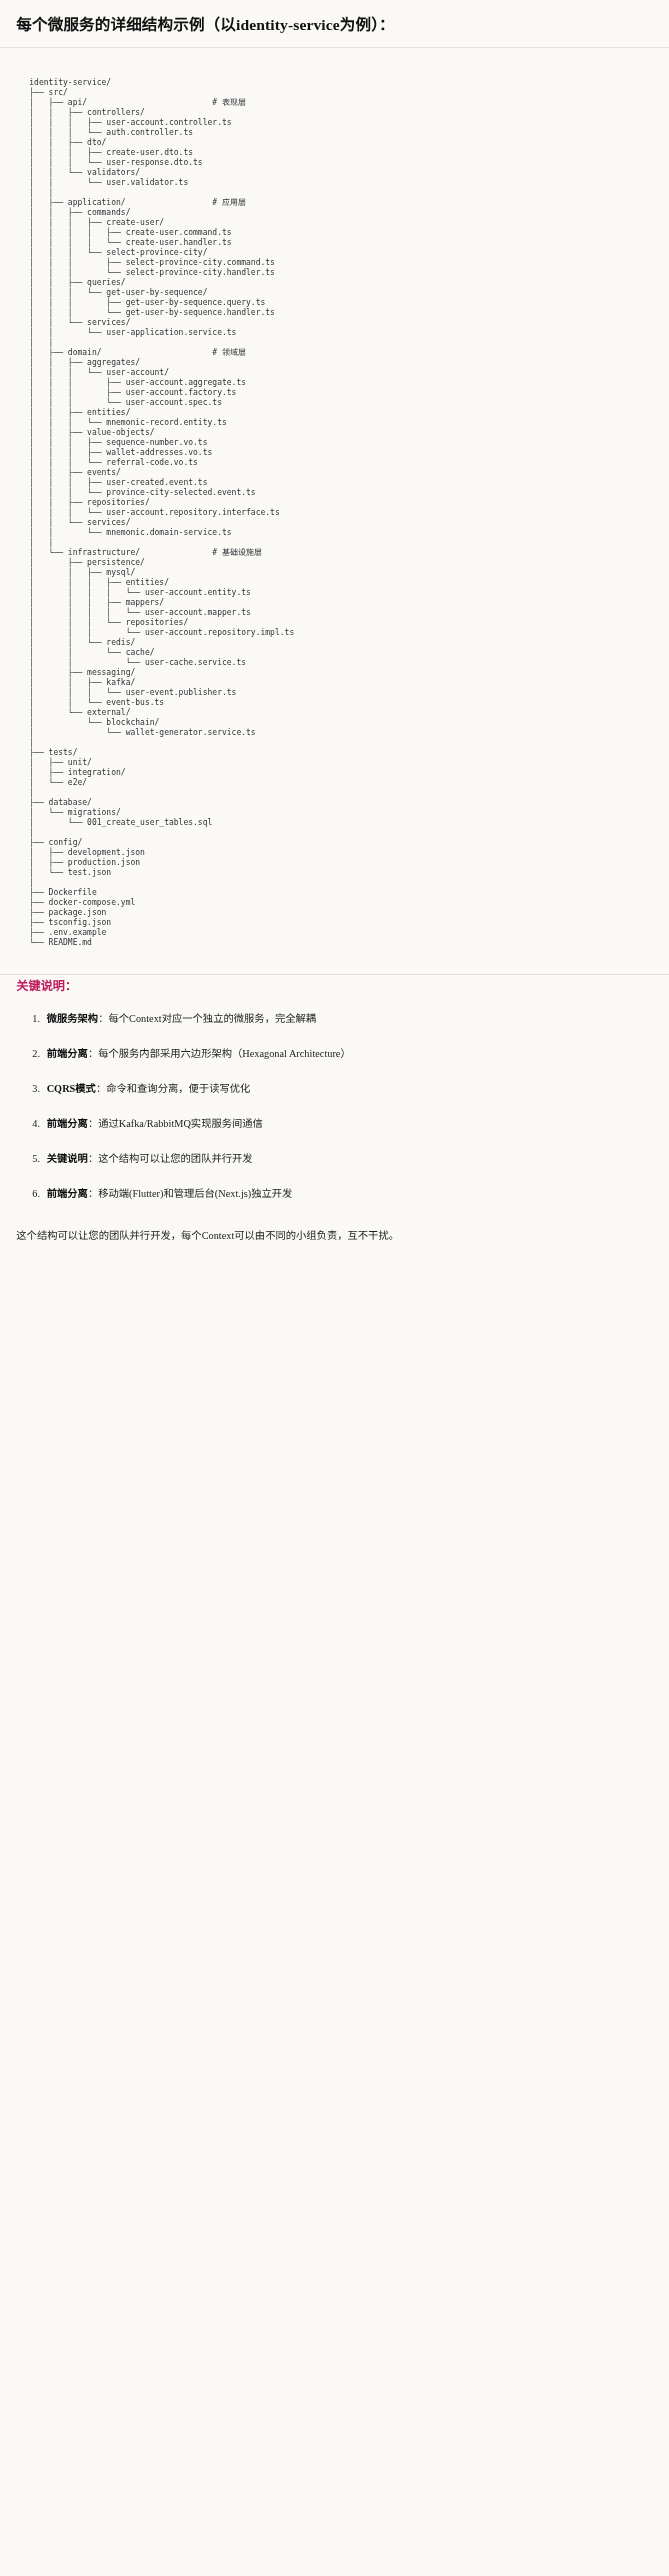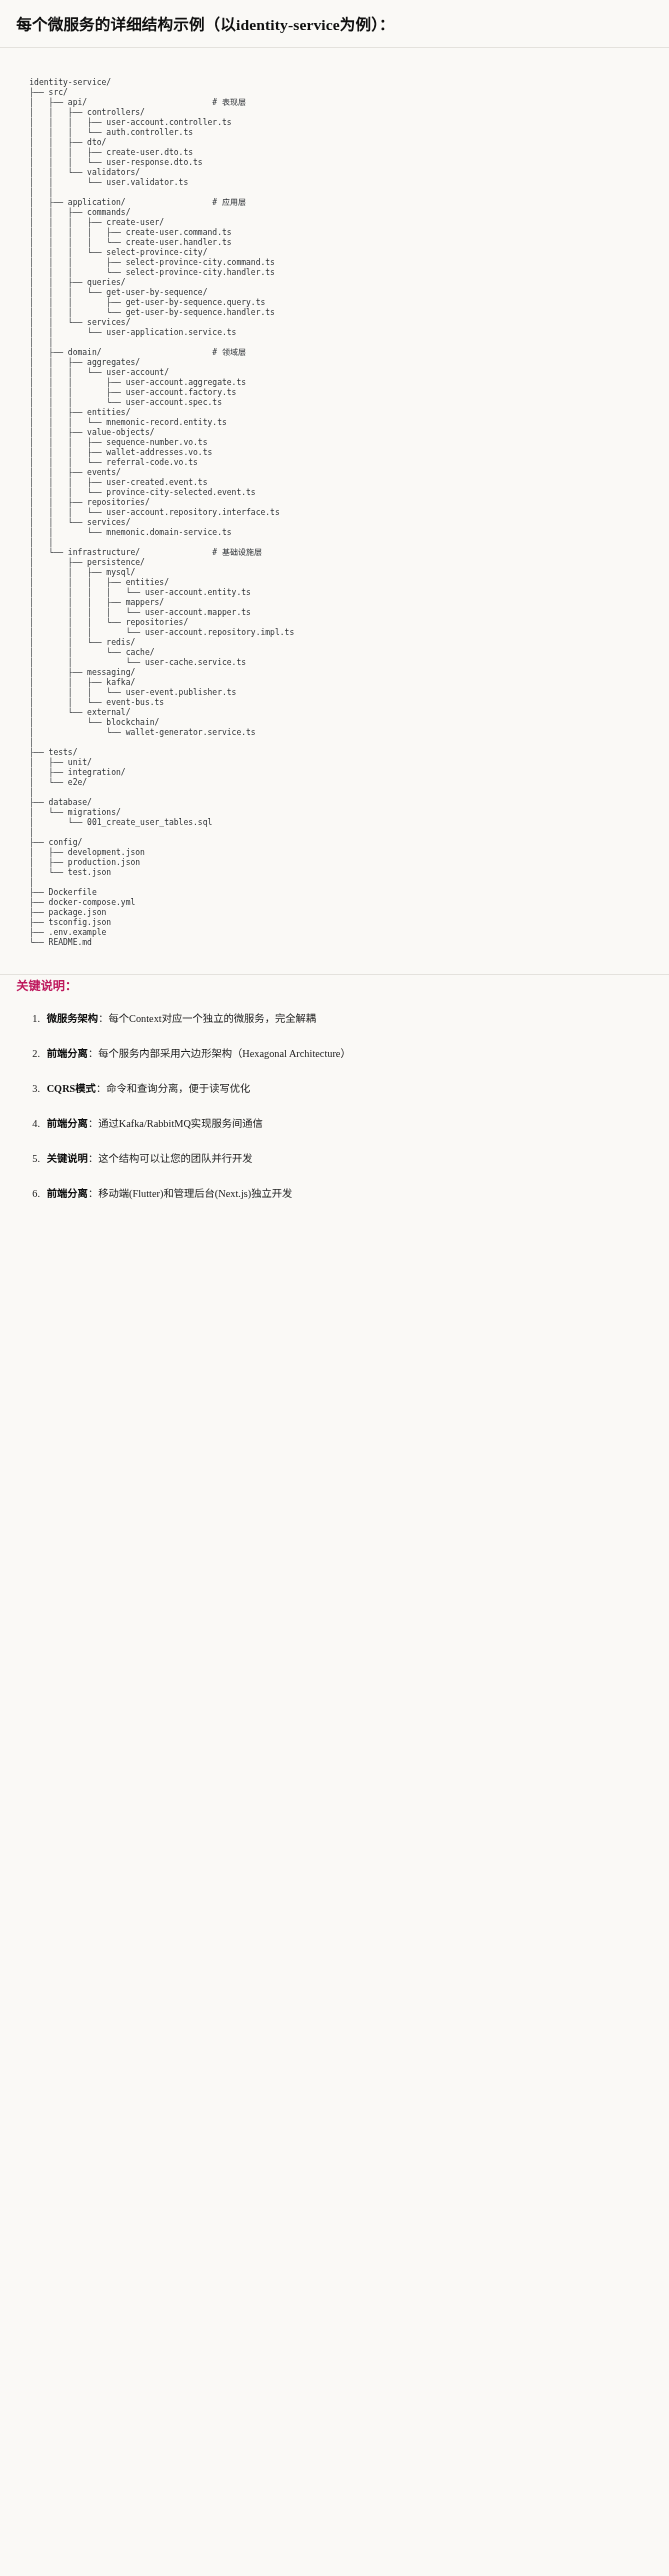--- a/index.html
+++ b/index.html
@@ -214,15 +214,16 @@
     <ol class="notes-list">
         <li><span class="note-term">微服务架构</span><span class="note-sep">：</span><span class="note-desc">每个Context对应一个独立的微服务，完全解耦</span></li>
         <li><span class="note-term">前端分离</span><span class="note-sep">：</span><span class="note-desc">每个服务内部采用六边形架构（Hexagonal Architecture）</span></li>
         <li><span class="note-term">CQRS模式</span><span class="note-sep">：</span><span class="note-desc">命令和查询分离，便于读写优化</span></li>
         <li><span class="note-term">前端分离</span><span class="note-sep">：</span><span class="note-desc">通过Kafka/RabbitMQ实现服务间通信</span></li>
         <li><span class="note-term">关键说明</span><span class="note-sep">：</span><span class="note-desc">这个结构可以让您的团队并行开发</span></li>
         <li><span class="note-term">前端分离</span><span class="note-sep">：</span><span class="note-desc">移动端(Flutter)和管理后台(Next.js)独立开发</span></li>
       </ol>
   </div>
 
+  <p class="closing">这个结构可以让您的团队并行开发，每个Context可以由不同的小组负责，互不干扰。</p>
 
 </div>
 
 
 </body></html>

